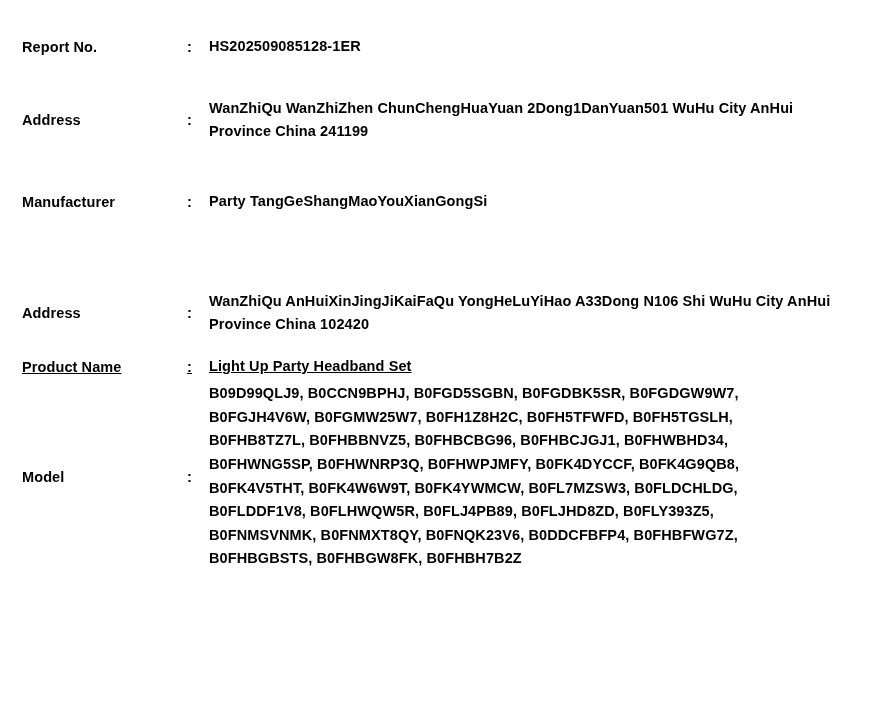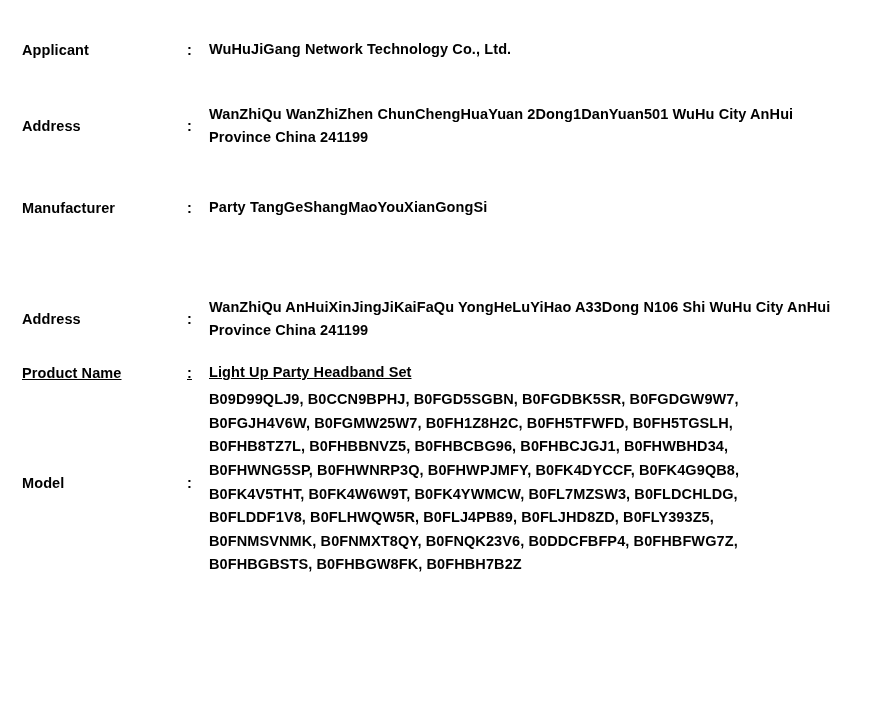--- a/index.html
+++ b/index.html
@@ -80,26 +80,26 @@
 <body>
 
 <div class="page">
   <table class="info">
     <colgroup>
       <col class="label-col">
       <col class="colon-col">
       <col class="value-col">
     </colgroup>
     <tbody>
+      <tr class="row-report">
+        <td class="label">Report No.</td>
+        <td class="colon">:</td>
+        <td class="value">HS202509085128-1ER</td>
+      </tr>
 
-      <tr class="row-applicant">
-        <td class="label">Applicant</td>
-        <td class="colon">:</td>
-        <td class="value">WuHuJiGang Network Technology Co., Ltd.</td>
-      </tr>
 
       <tr class="row-address1">
         <td class="label">Address</td>
         <td class="colon">:</td>
         <td class="value">WanZhiQu WanZhiZhen ChunChengHuaYuan 2Dong1DanYuan501 WuHu City AnHui Province China 241199</td>
       </tr>
 
       <tr class="row-manufacturer">
         <td class="label">Manufacturer</td>
         <td class="colon">:</td>
@@ -108,21 +108,21 @@
 
       <tr class="row-spacer">
         <td></td>
         <td></td>
         <td></td>
       </tr>
 
       <tr class="row-address2">
         <td class="label">Address</td>
         <td class="colon">:</td>
-        <td class="value">WanZhiQu AnHuiXinJingJiKaiFaQu YongHeLuYiHao A33Dong N106 Shi WuHu City AnHui Province China 241199</td>
+        <td class="value">WanZhiQu AnHuiXinJingJiKaiFaQu YongHeLuYiHao A33Dong N106 Shi WuHu City AnHui Province China 102420</td>
       </tr>
 
       <tr class="row-product">
         <td class="label">Product Name</td>
         <td class="colon">:</td>
         <td class="value product-name-cell">Light Up Party Headband Set</td>
       </tr>
 
       <tr class="row-model">
         <td class="label">Model</td>

